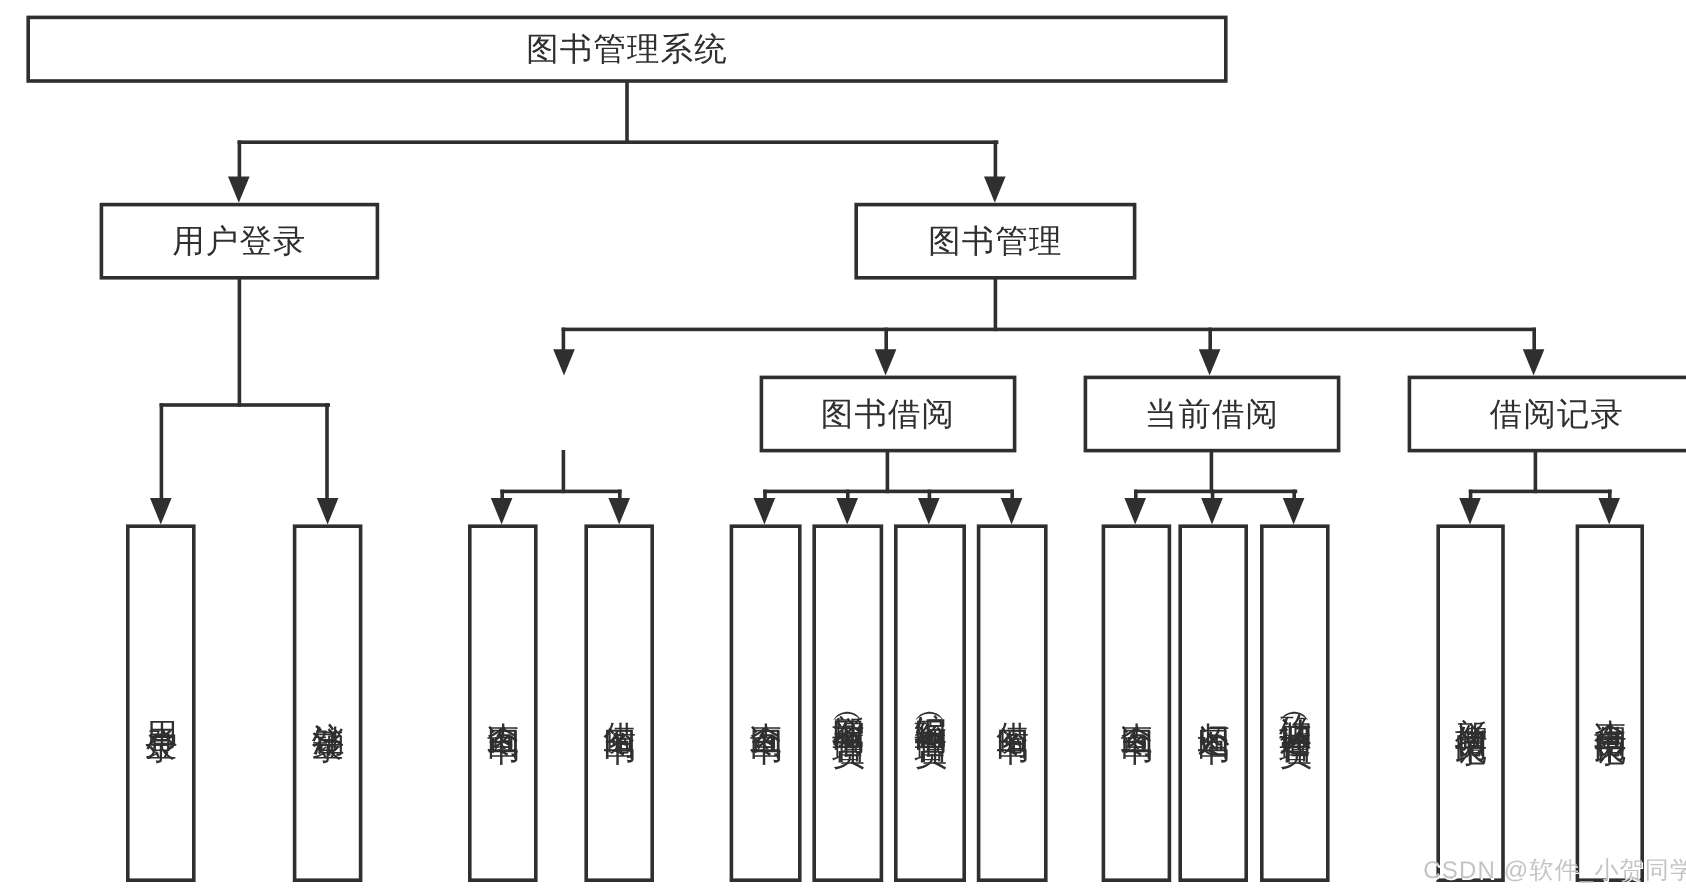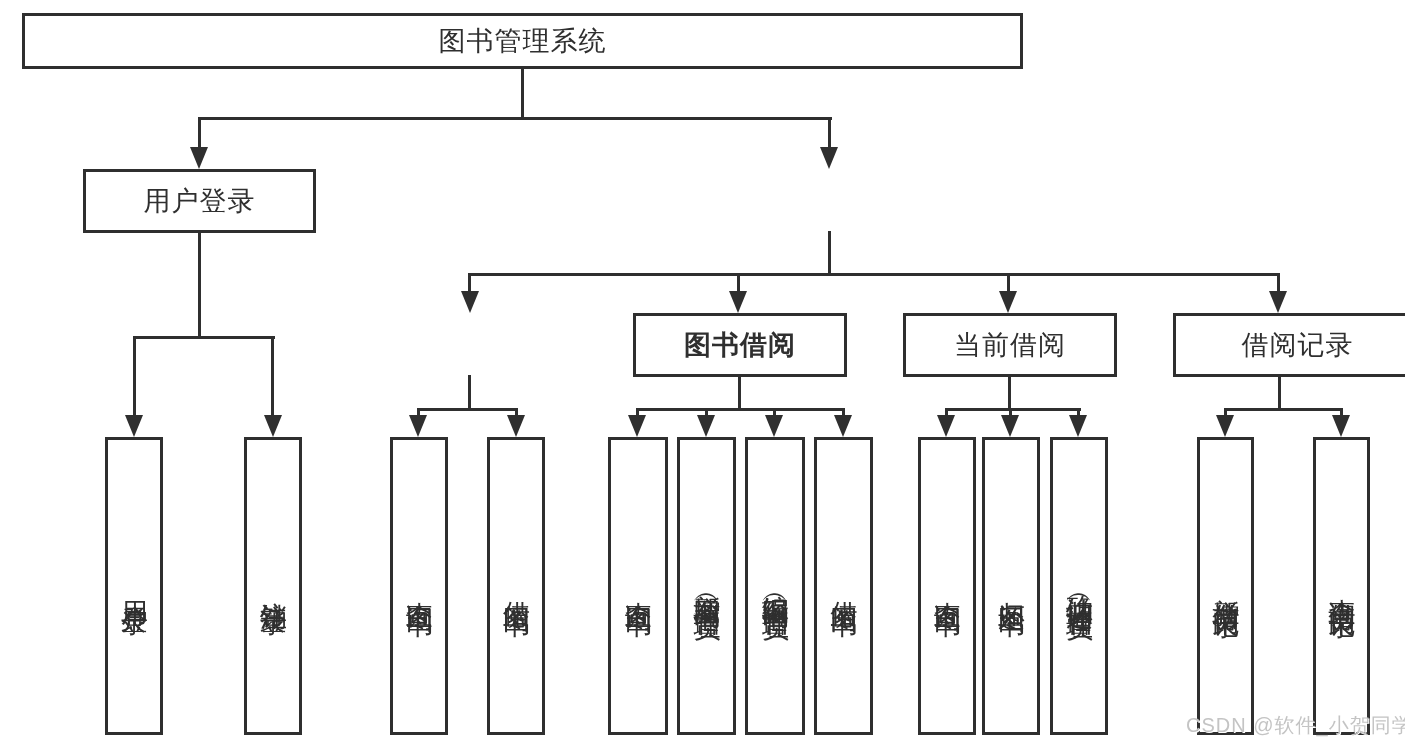--- a/index.html
+++ b/index.html
@@ -46,40 +46,41 @@
   <div class="node h" style="left:22px;top:13px;width:1001px;height:56px;">图书管理系统</div>
 
   <div class="vline" style="left:521px;top:68px;height:52px;"></div>
   <div class="hline" style="left:198px;top:117px;width:634px;"></div>
   <div class="vline" style="left:198px;top:117px;height:33px;"></div>
   <div class="arrow" style="left:190px;top:147px;"></div>
   <div class="vline" style="left:828px;top:117px;height:33px;"></div>
   <div class="arrow" style="left:820px;top:147px;"></div>
 
   <div class="node h" style="left:83px;top:169px;width:233px;height:64px;">用户登录</div>
+  <div class="node h" style="left:712px;top:169px;width:235px;height:64px;">图书管理</div>
 
   <div class="vline" style="left:198px;top:231px;height:108px;"></div>
   <div class="hline" style="left:133px;top:336px;width:142px;"></div>
   <div class="vline" style="left:133px;top:336px;height:81px;"></div>
   <div class="arrow" style="left:125px;top:415px;"></div>
   <div class="vline" style="left:271px;top:336px;height:81px;"></div>
   <div class="arrow" style="left:264px;top:415px;"></div>
 
   <div class="vline" style="left:828px;top:231px;height:45px;"></div>
   <div class="hline" style="left:468px;top:273px;width:812px;"></div>
   <div class="vline" style="left:468px;top:273px;height:20px;"></div>
   <div class="arrow" style="left:461px;top:291px;"></div>
   <div class="vline" style="left:737px;top:273px;height:20px;"></div>
   <div class="arrow" style="left:729px;top:291px;"></div>
   <div class="vline" style="left:1007px;top:273px;height:20px;"></div>
   <div class="arrow" style="left:999px;top:291px;"></div>
   <div class="vline" style="left:1277px;top:273px;height:20px;"></div>
   <div class="arrow" style="left:1269px;top:291px;"></div>
 
-  <div class="node h" style="left:633px;top:313px;width:214px;height:64px;font-weight:bold;">图书借阅</div>
+  <div class="node h" style="left:633px;top:313px;width:214px;height:64px;">图书借阅</div>
   <div class="node h" style="left:903px;top:313px;width:214px;height:64px;">当前借阅</div>
   <div class="node h" style="left:1173px;top:313px;width:249px;height:64px;">借阅记录</div>
 
   <div class="vline" style="left:468px;top:375px;height:36px;"></div>
   <div class="hline" style="left:417px;top:408px;width:101px;"></div>
   <div class="vline" style="left:417px;top:408px;height:10px;"></div>
   <div class="arrow" style="left:409px;top:415px;"></div>
   <div class="vline" style="left:515px;top:408px;height:10px;"></div>
   <div class="arrow" style="left:507px;top:415px;"></div>
 

